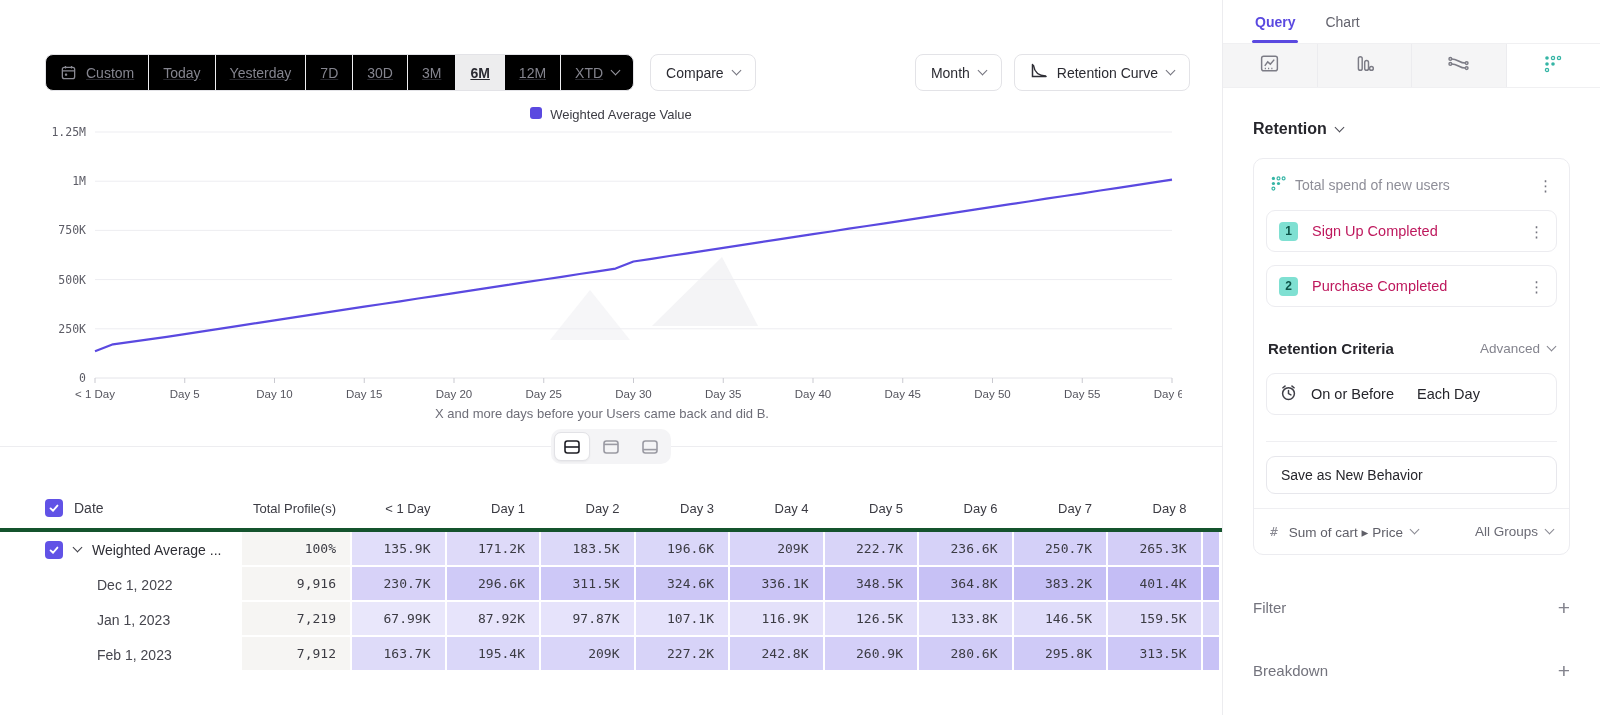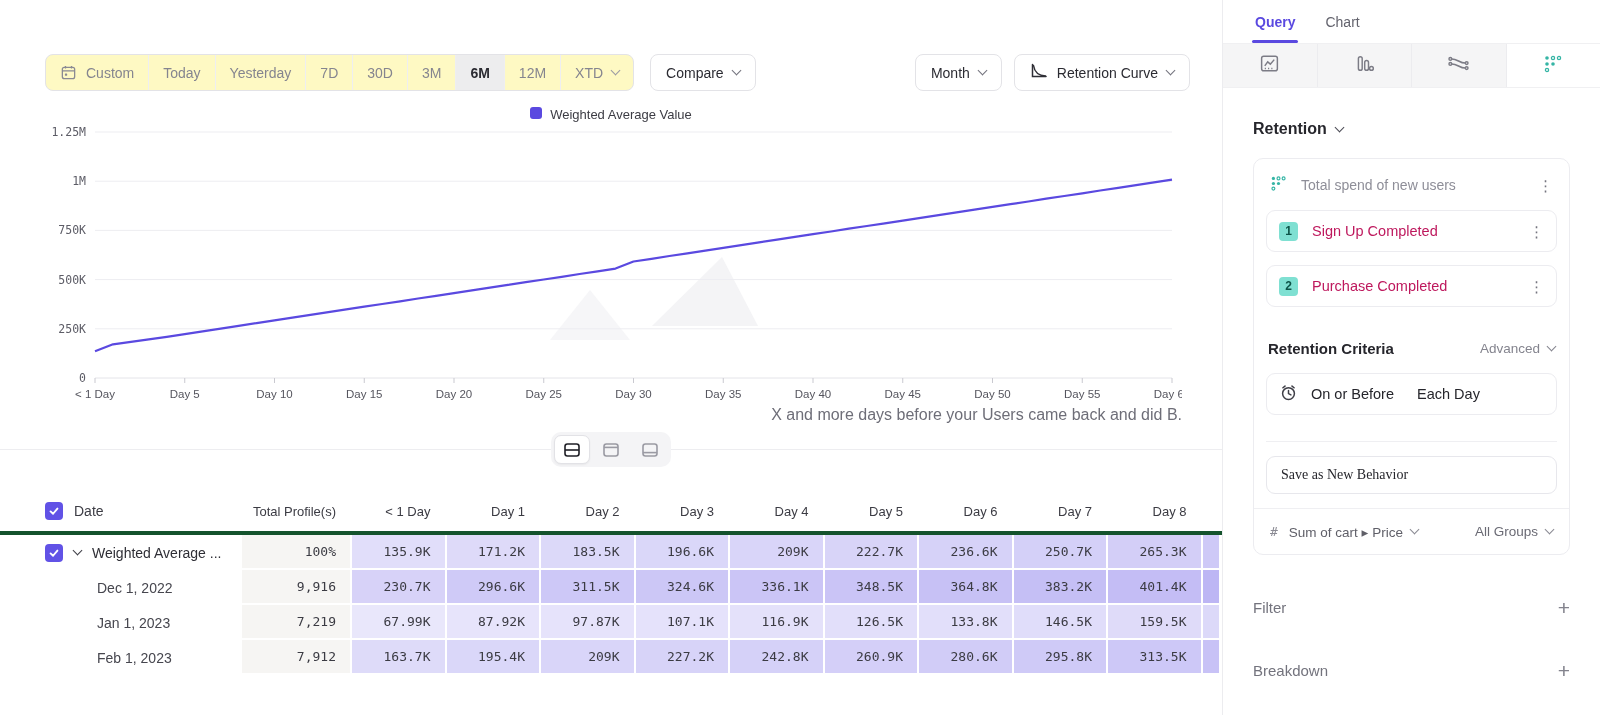--- a/index.html
+++ b/index.html
@@ -4,39 +4,39 @@
 <style>
   * { margin:0; padding:0; box-sizing:border-box; }
   html,body { width:1600px; height:715px; overflow:hidden; background:#fff;
     font-family:"Liberation Sans", sans-serif; color:#26262c; }
   .app { display:flex; width:1600px; height:715px; }
   .main { width:1222px; position:relative; }
 
   
   .toolbar { display:flex; align-items:center; margin:54px 32px 0 45px; height:37px; }
   .seg-group { display:flex; align-items:stretch; border:1px solid #e3e3e7; border-radius:8px;
-    height:37px; background:#fef9c3; overflow:hidden; }
+    height:37px; background:#000000; overflow:hidden;text-decoration:underline; }
   .seg { display:flex; align-items:center; gap:9px; padding:0 14px; font-size:14px;
     color:#85858f; border-right:1px solid #eeeef1; cursor:pointer; white-space:nowrap; }
   .seg:last-child { border-right:none; }
   .seg-sel { background:#ededee; color:#2b2b32; font-weight:700; }
   .btn { display:flex; align-items:center; gap:9px; border:1px solid #e3e3e7; border-radius:8px;
     height:37px; padding:0 15px; font-size:14px; color:#2b2b32; background:#fff; cursor:pointer;
     white-space:nowrap; }
   .compare { margin-left:16px; font-weight:500; }
   .right-btns { margin-left:auto; display:flex; gap:12px; }
   .chev { width:7px; height:7px; border-right:1.6px solid #73737d; border-bottom:1.6px solid #73737d;
     transform:rotate(45deg); display:inline-block; margin-top:-4px; flex:none; }
 
   
   .legend-row { display:flex; justify-content:center; gap:8px;
     margin-top:16px; font-size:13px; color:#3c3c44; }
   .swatch { width:12px; height:12px; border-radius:3px; display:inline-block; }
   .chart-wrap { margin:2px 0 0 22px; height:282px; }
-  .caption { text-align:right; font-size:16px; color:#6e6e78; width:1160px; margin-left:22px; }
+  .caption { text-align:center; font-size:13px; color:#6e6e78; width:1160px; margin-left:22px; }
 
   .toggle-row { position:relative; height:36px; margin-top:8px; }
   .toggle-line { position:absolute; left:0; right:0; top:17px; height:1px; background:#ededf0; }
   .toggle-pill { position:absolute; left:50%; transform:translateX(-50%); top:0;
     background:#f4f4f6; border-radius:10px; padding:3px; display:flex; gap:3px; }
   .tbtn { width:36px; height:29px; display:flex; align-items:center; justify-content:center;
     border-radius:7px; color:#9a9aa3; cursor:pointer; }
   .tbtn-sel { background:#fff; border:1px solid #e2e2e6; color:#1f1f26;
     box-shadow:0 1px 2px rgba(0,0,0,.05); }
 
@@ -72,42 +72,42 @@
   .icon-tabs { display:flex; height:44px; border-bottom:1px solid #f0f0f2; }
   .icon-tab { flex:1; display:flex; align-items:center; justify-content:center;
     background:#f5f5f6; border-right:1px solid #ececef; cursor:pointer; }
   .icon-tab:last-child { border-right:none; }
   .icon-tab.active { background:#fff; }
   .side-body { padding:0 30px; }
   .retention-head { margin-top:32px; font-size:16px; font-weight:700; color:#26262c;
     display:flex; align-items:center; gap:9px; cursor:pointer; }
   .behavior-card { margin-top:20px; border:1px solid #ececf0; border-radius:10px; }
   .bc-inner { padding:14px 12px 0; }
-  .bc-head { display:flex; align-items:center; gap:14px; padding:2px 4px; color:#8e8e98;
+  .bc-head { display:flex; align-items:center; gap:8px; padding:2px 4px; color:#8e8e98;
     font-size:14px; }
   .kebab { margin-left:auto; color:#75757f; font-size:15px; cursor:pointer; line-height:1; }
   .step-card { margin-top:13px; height:42px; border:1px solid #ececf0; border-radius:9px;
     display:flex; align-items:center; gap:14px; padding:0 12px; cursor:pointer; }
   .step-badge { width:19px; height:19px; border-radius:4px; background:#7fe0d2; color:#0d5448;
     font-size:12px; font-weight:700; display:flex; align-items:center; justify-content:center;
     flex:none; }
   .step-label { font-size:14.5px; color:#be185d; }
   .criteria-row { margin-top:33px; display:flex; align-items:center; padding:0 2px; }
   .criteria-label { font-size:15px; font-weight:700; color:#26262c; }
   .criteria-mode { margin-left:auto; font-size:13.5px; color:#84848e; display:flex; gap:8px;
     align-items:center; cursor:pointer; }
   .criteria-mode .chev { border-color:#84848e; }
   .onbefore { margin-top:16px; height:42px; border:1px solid #ececf0; border-radius:9px;
     display:flex; align-items:center; gap:13px; padding:0 12px; cursor:pointer; }
   .ob-op { font-size:14.5px; color:#26262c; }
   .ob-val { font-size:14.5px; color:#26262c; margin-left:10px; }
   .bc-divider { margin-top:26px; height:1px; background:#efeff2; }
   .save-btn { margin:14px 0; height:38px; border:1px solid #e7e7ec; border-radius:9px;
     display:flex; align-items:center; padding:0 14px; font-size:14px; color:#26262c;
-    background:#fff; cursor:pointer;font-family:Liberation Serif, serif; }
+    background:#fff; cursor:pointer; }
   .metric-row { border-top:1px solid #efeff2; height:46px; display:flex; align-items:center;
     gap:11px; padding:0 16px; font-size:13.5px; color:#5f5f68; }
   .hash { font-family:"DejaVu Sans Mono", monospace; color:#8a8a93; font-size:13px; }
   .metric-label { display:flex; gap:8px; align-items:center; cursor:pointer; }
   .metric-label .chev { border-color:#8a8a93; }
   .groups { margin-left:auto; color:#6a6a74; display:flex; gap:8px; align-items:center;
     cursor:pointer; }
   .groups .chev { border-color:#8a8a93; }
   .section-row { display:flex; align-items:center; margin-top:42px; font-size:15px;
     color:#73737d; }

